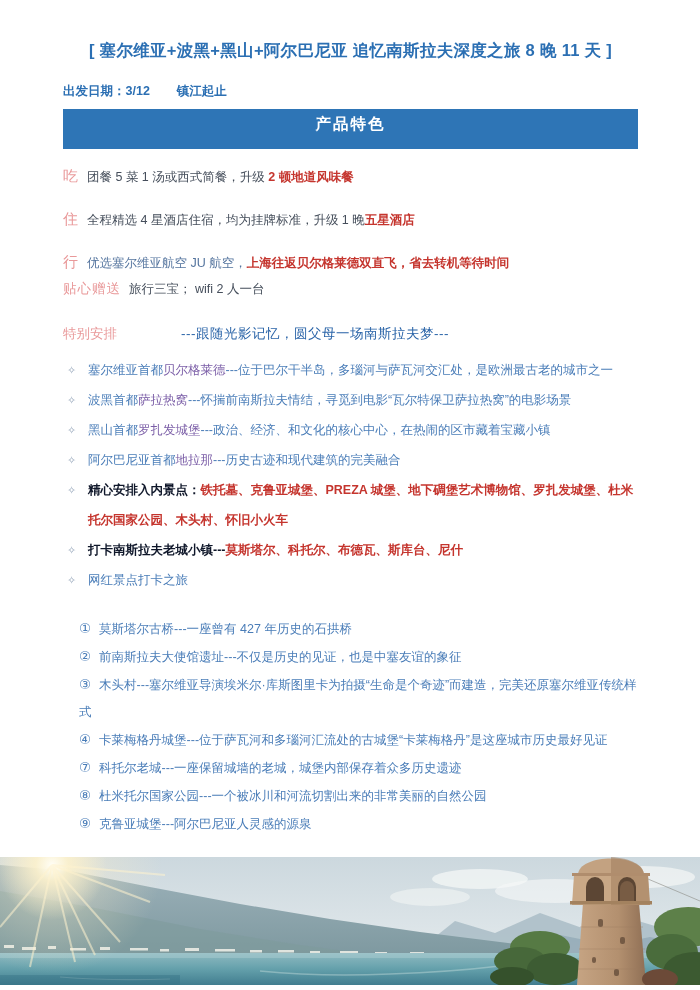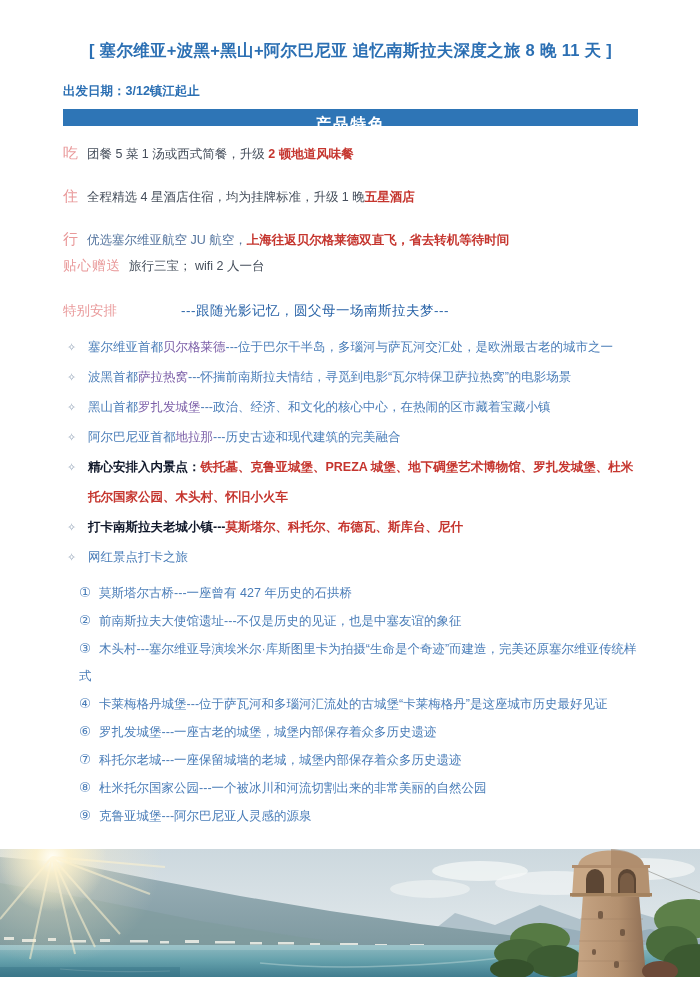--- a/index.html
+++ b/index.html
@@ -9,26 +9,26 @@
     font-family:"Liberation Sans","DejaVu Sans",sans-serif;
     -webkit-font-smoothing:antialiased;
   }
   .content { padding:40px 62px 0 63px; }
 
   .title {
     color:#2b6fb3; font-weight:bold; font-size:16.5px;
     text-align:center; letter-spacing:.3px; white-space:nowrap;
   }
   .departure { margin-top:21px; color:#2b6fb3; font-weight:bold; font-size:12.5px; }
-  .departure .city { }
+  .departure .city { margin-left:27px; }
 
   .banner {
     margin-top:9px; background:#2e75b6; color:#ffffff;
     font-weight:bold; font-size:15.5px; text-align:center;
-    height:17px; line-height:29px; letter-spacing:2px;
+    height:40px; line-height:29px; letter-spacing:2px;
   }
 
   .feat { margin-top:8px; font-size:12.5px; color:#454e5b; display:flex; align-items:baseline; }
   .feat-label { color:#e9999a; font-size:15px; flex:none; margin-right:8px; letter-spacing:1px; }
   .feat-label.small { font-size:13.5px; }
   .feat-red { color:#c5352e; font-weight:bold; }
   .feat-blue { color:#54749e; }
   .gap-lg { margin-top:24px; }
   .gap-md { margin-top:18px; }
 
@@ -38,21 +38,21 @@
 
   .bullets { margin-top:12px; }
   .bullet { display:flex; font-size:12.5px; line-height:30px; }
   .b-icon { flex:none; width:25px; padding-left:4px; color:#96a6ba; font-size:11px; }
   .b-text { flex:1; }
   .c-blue   { color:#4a7db8; }
   .c-purple { color:#7b5ea7; }
   .c-purple-b { color:#0f172a; font-weight:bold; }
   .c-red-b  { color:#c5352e; font-weight:bold; }
 
-  .numbered { margin-top:7px; padding-left:16px; }
+  .numbered { margin-top:20px; padding-left:16px; }
   .num-item { font-size:12.5px; line-height:27px; color:#4a7db8; }
   .num-item .marker { margin-right:8px; font-size:13.5px; }
 
   .photo { display:block; width:700px; height:128px; margin-top:19px; }
 </style>
 </head>
 <body>
 
 <div class="content">
 
@@ -126,21 +126,20 @@
       <span class="b-text"><span class="c-blue">网红景点打卡之旅</span></span>
     </div>
 
   </div>
 
   <div class="numbered">
     <div class="num-item"><span class="marker">①</span><span>莫斯塔尔古桥---一座曾有 427 年历史的石拱桥</span></div>
     <div class="num-item"><span class="marker">②</span><span>前南斯拉夫大使馆遗址---不仅是历史的见证，也是中塞友谊的象征</span></div>
     <div class="num-item"><span class="marker">③</span><span>木头村---塞尔维亚导演埃米尔·库斯图里卡为拍摄“生命是个奇迹”而建造，完美还原塞尔维亚传统样式</span></div>
     <div class="num-item"><span class="marker">④</span><span>卡莱梅格丹城堡---位于萨瓦河和多瑙河汇流处的古城堡“卡莱梅格丹”是这座城市历史最好见证</span></div>
-    <div class="num-item"><span class="marker">⑥</span><span>罗扎发城堡---一座古老的城堡，城堡内部保存着众多历史遗迹</span></div>
     <div class="num-item"><span class="marker">⑦</span><span>科托尔老城---一座保留城墙的老城，城堡内部保存着众多历史遗迹</span></div>
     <div class="num-item"><span class="marker">⑧</span><span>杜米托尔国家公园---一个被冰川和河流切割出来的非常美丽的自然公园</span></div>
     <div class="num-item"><span class="marker">⑨</span><span>克鲁亚城堡---阿尔巴尼亚人灵感的源泉</span></div>
   </div>
 
 </div>
 
 <svg class="photo" viewBox="0 0 700 128" preserveAspectRatio="none">
   <defs>
     <linearGradient id="sky" x1="0" y1="0" x2="0" y2="1">

